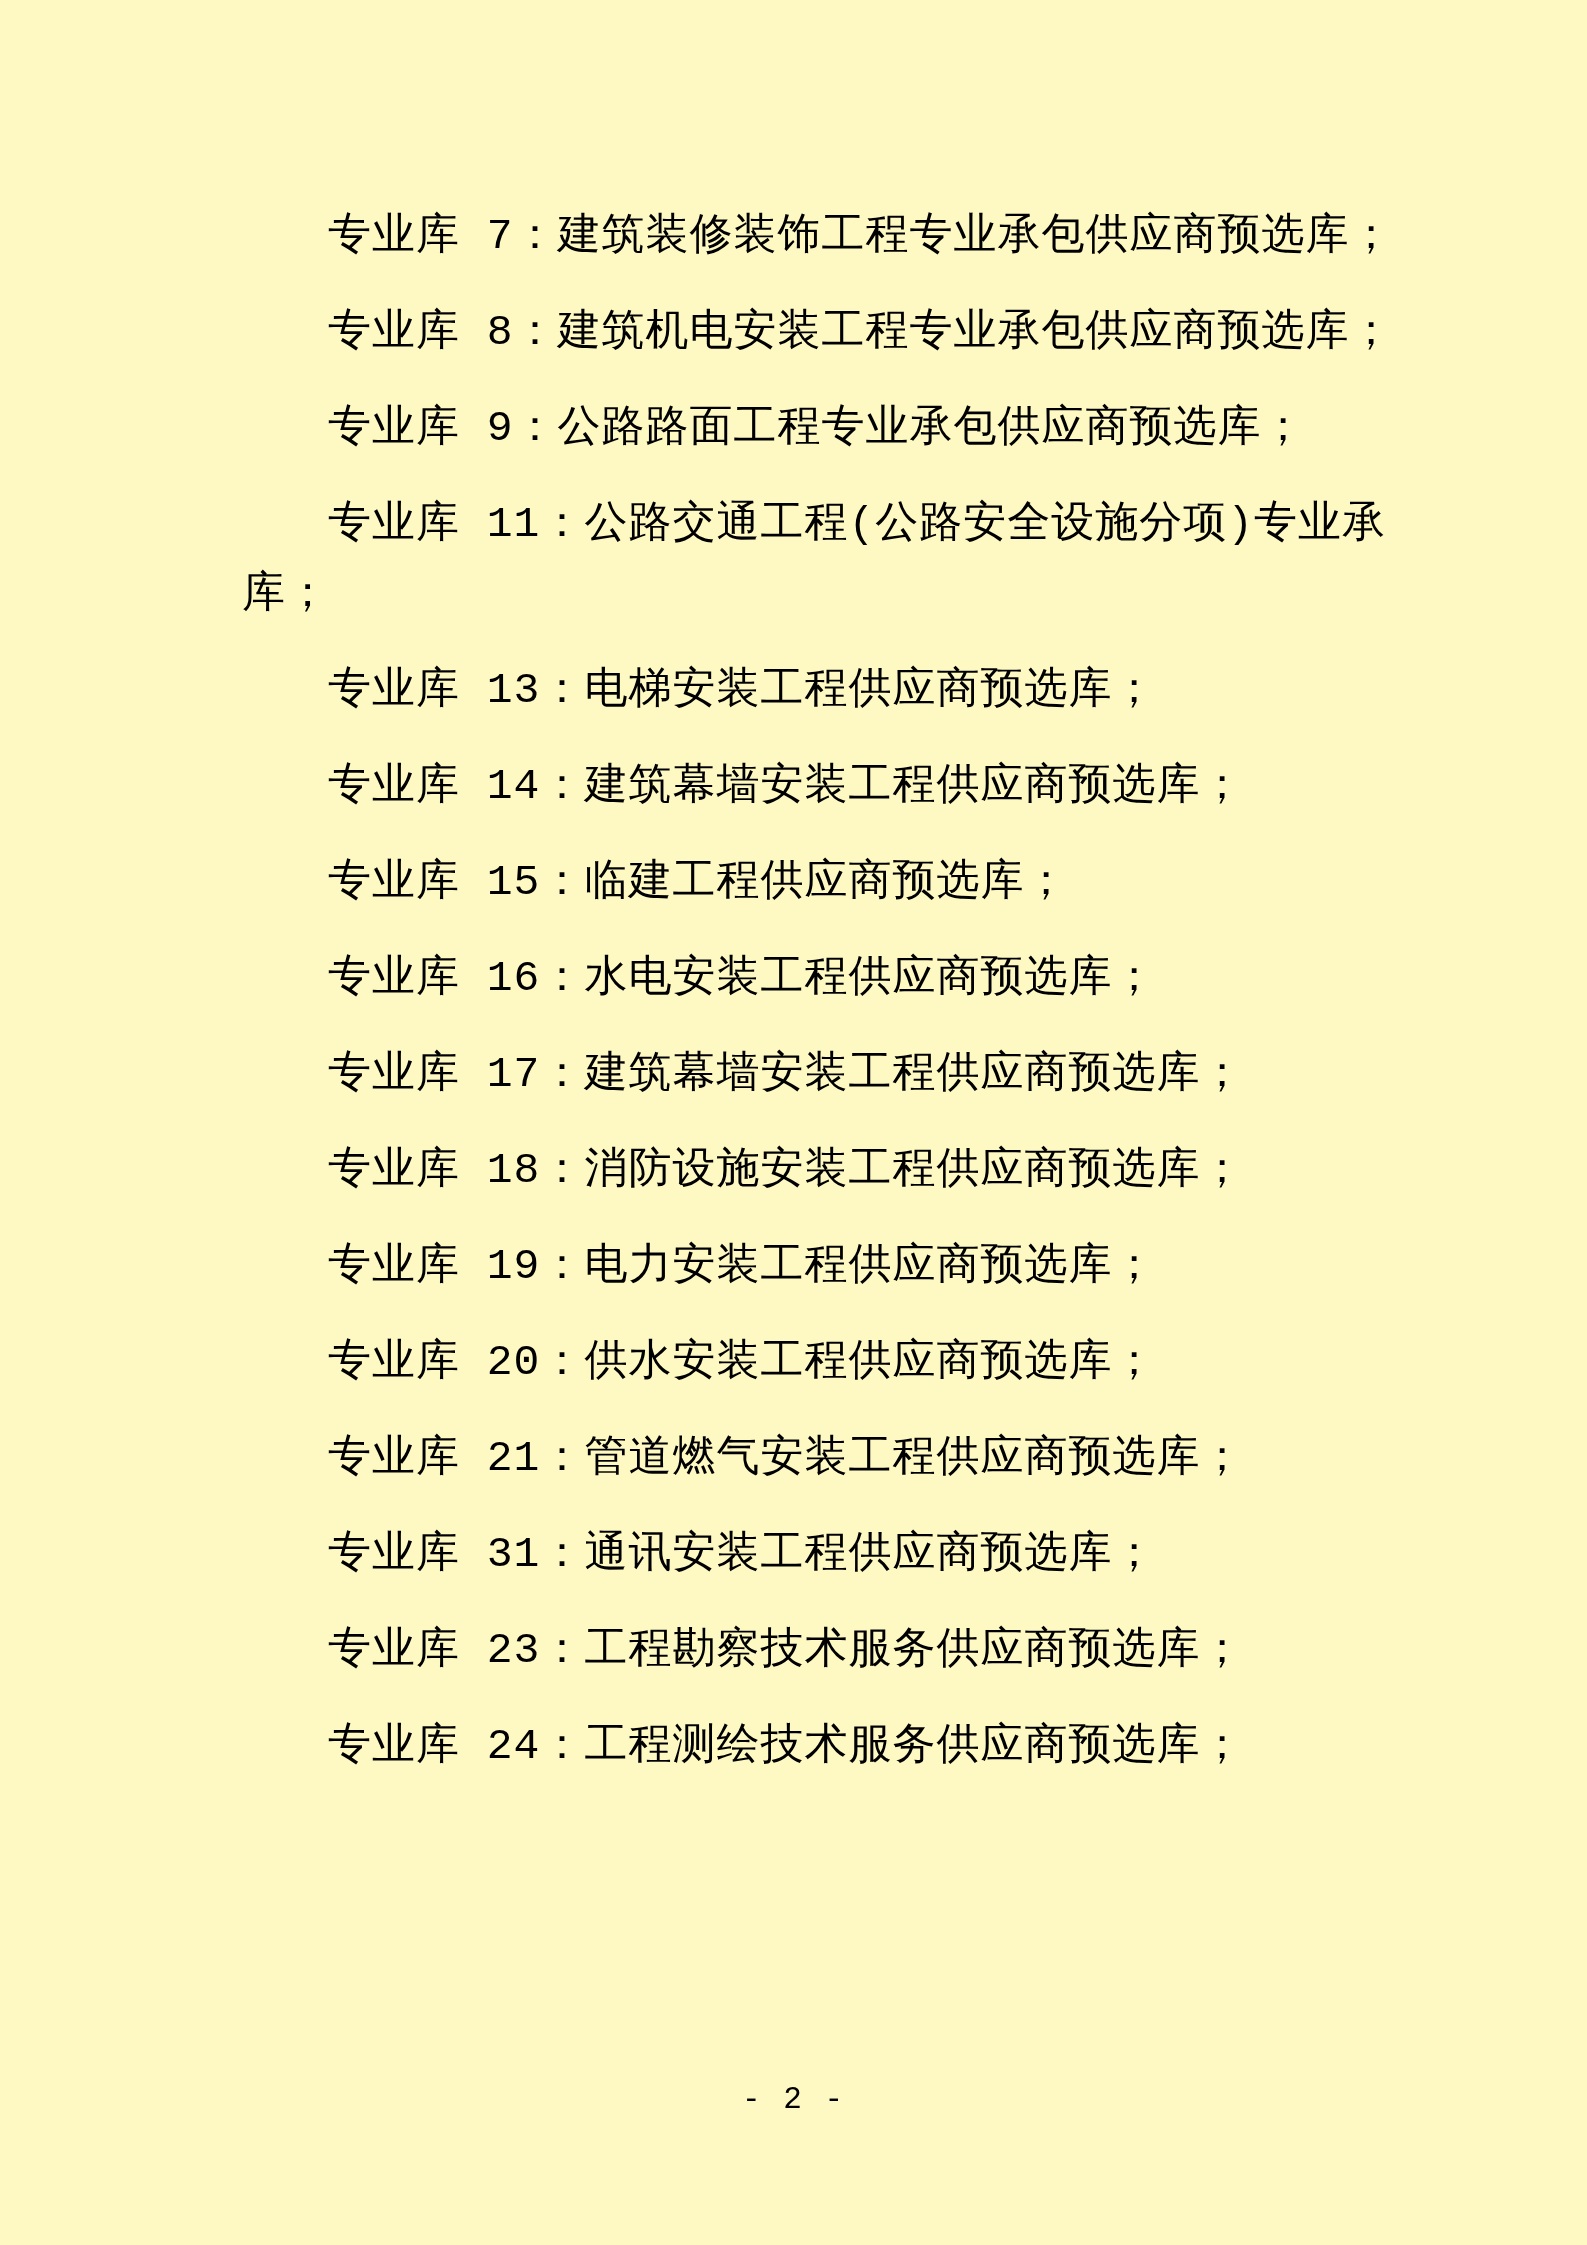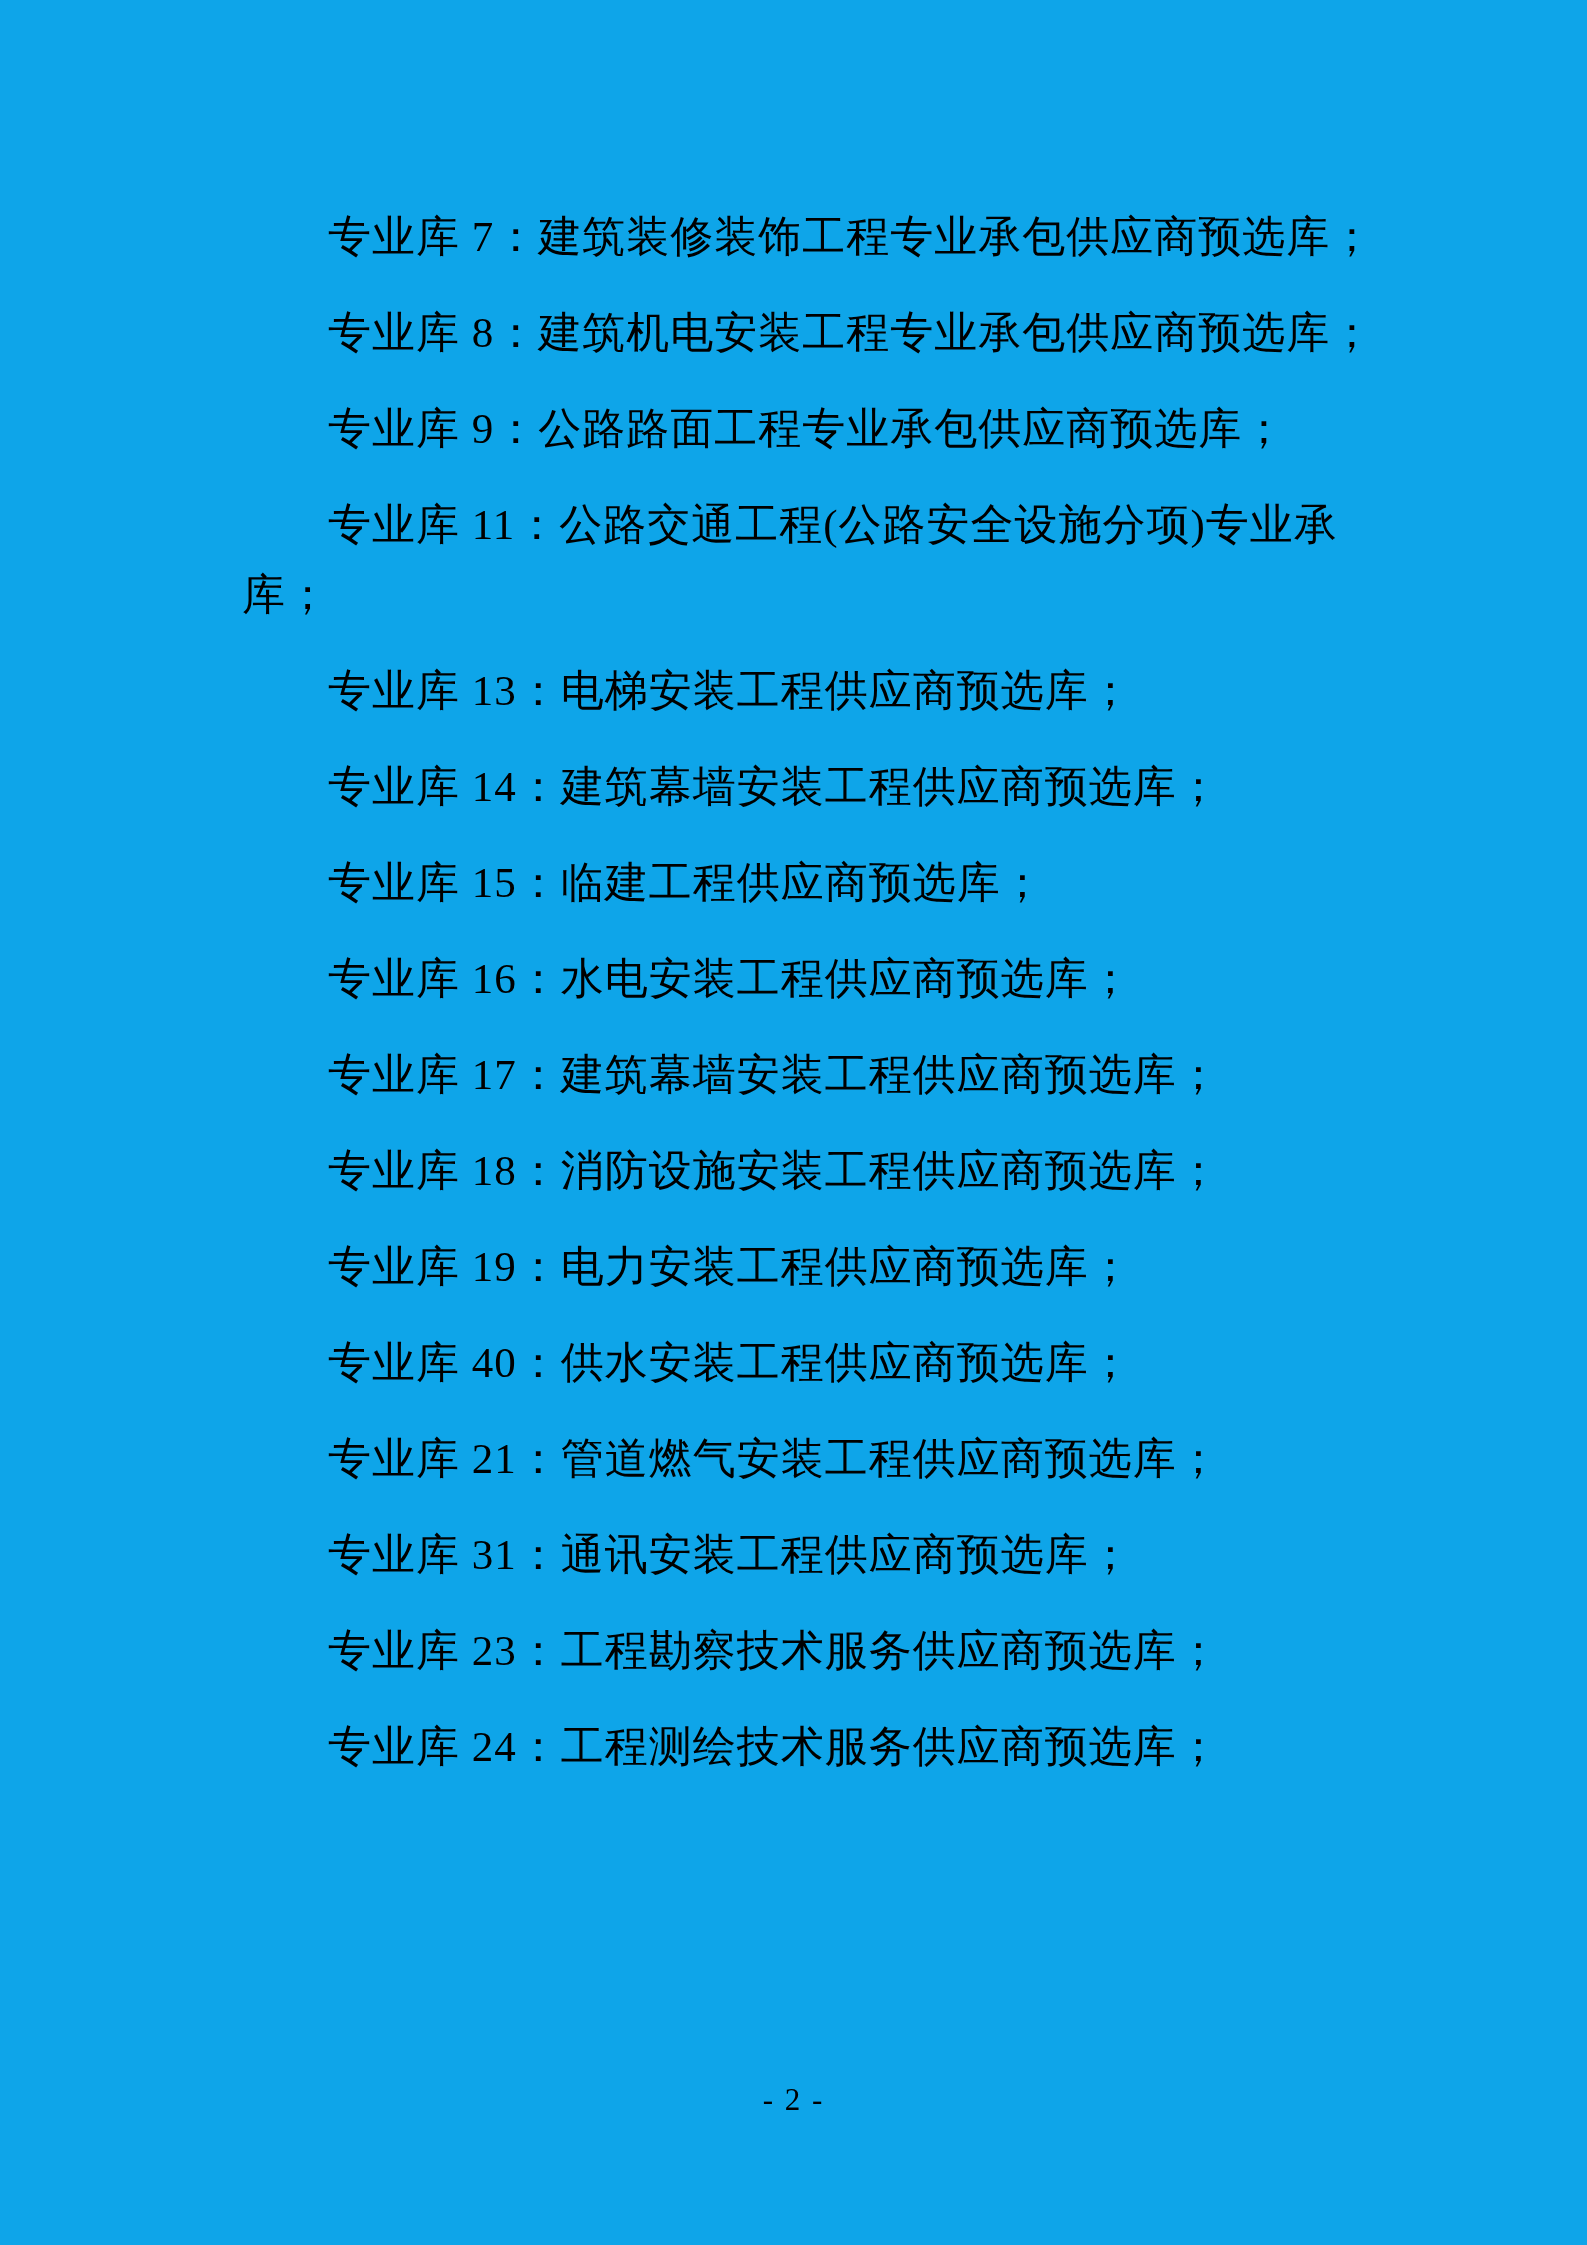--- a/index.html
+++ b/index.html
@@ -4,23 +4,23 @@
 <style>
   html, body {
     margin: 0;
     padding: 0;
     background: #ffffff;
   }
   .page {
     position: relative;
     width: 1587px;
     height: 2245px;
-    background: #0ea5e9;
+    background: #fef9c3;
     overflow: hidden;
-    font-family: Liberation Serif, serif;
+    font-family: Liberation Mono, monospace;
     color: #000000;
   }
   .content {
     position: absolute;
     left: 242px;
     top: 176px;
     width: 1200px;
   }
   .line {
     font-size: 43px;
@@ -58,20 +58,20 @@
     <div class="line para-start indent">专业库 9：公路路面工程专业承包供应商预选库；</div>
     <div class="line para-start indent">专业库 11：公路交通工程(公路安全设施分项)专业承</div>
     <div class="line">库；</div>
     <div class="line para-start indent">专业库 13：电梯安装工程供应商预选库；</div>
     <div class="line para-start indent">专业库 14：建筑幕墙安装工程供应商预选库；</div>
     <div class="line para-start indent">专业库 15：临建工程供应商预选库；</div>
     <div class="line para-start indent">专业库 16：水电安装工程供应商预选库；</div>
     <div class="line para-start indent">专业库 17：建筑幕墙安装工程供应商预选库；</div>
     <div class="line para-start indent">专业库 18：消防设施安装工程供应商预选库；</div>
     <div class="line para-start indent">专业库 19：电力安装工程供应商预选库；</div>
-    <div class="line para-start indent">专业库 40：供水安装工程供应商预选库；</div>
+    <div class="line para-start indent">专业库 20：供水安装工程供应商预选库；</div>
     <div class="line para-start indent">专业库 21：管道燃气安装工程供应商预选库；</div>
     <div class="line para-start indent">专业库 31：通讯安装工程供应商预选库；</div>
     <div class="line para-start indent">专业库 23：工程勘察技术服务供应商预选库；</div>
     <div class="line para-start indent">专业库 24：工程测绘技术服务供应商预选库；</div>
   </div>
   <div class="footer">- 2 -</div>
 </div>
 
 </body></html>

